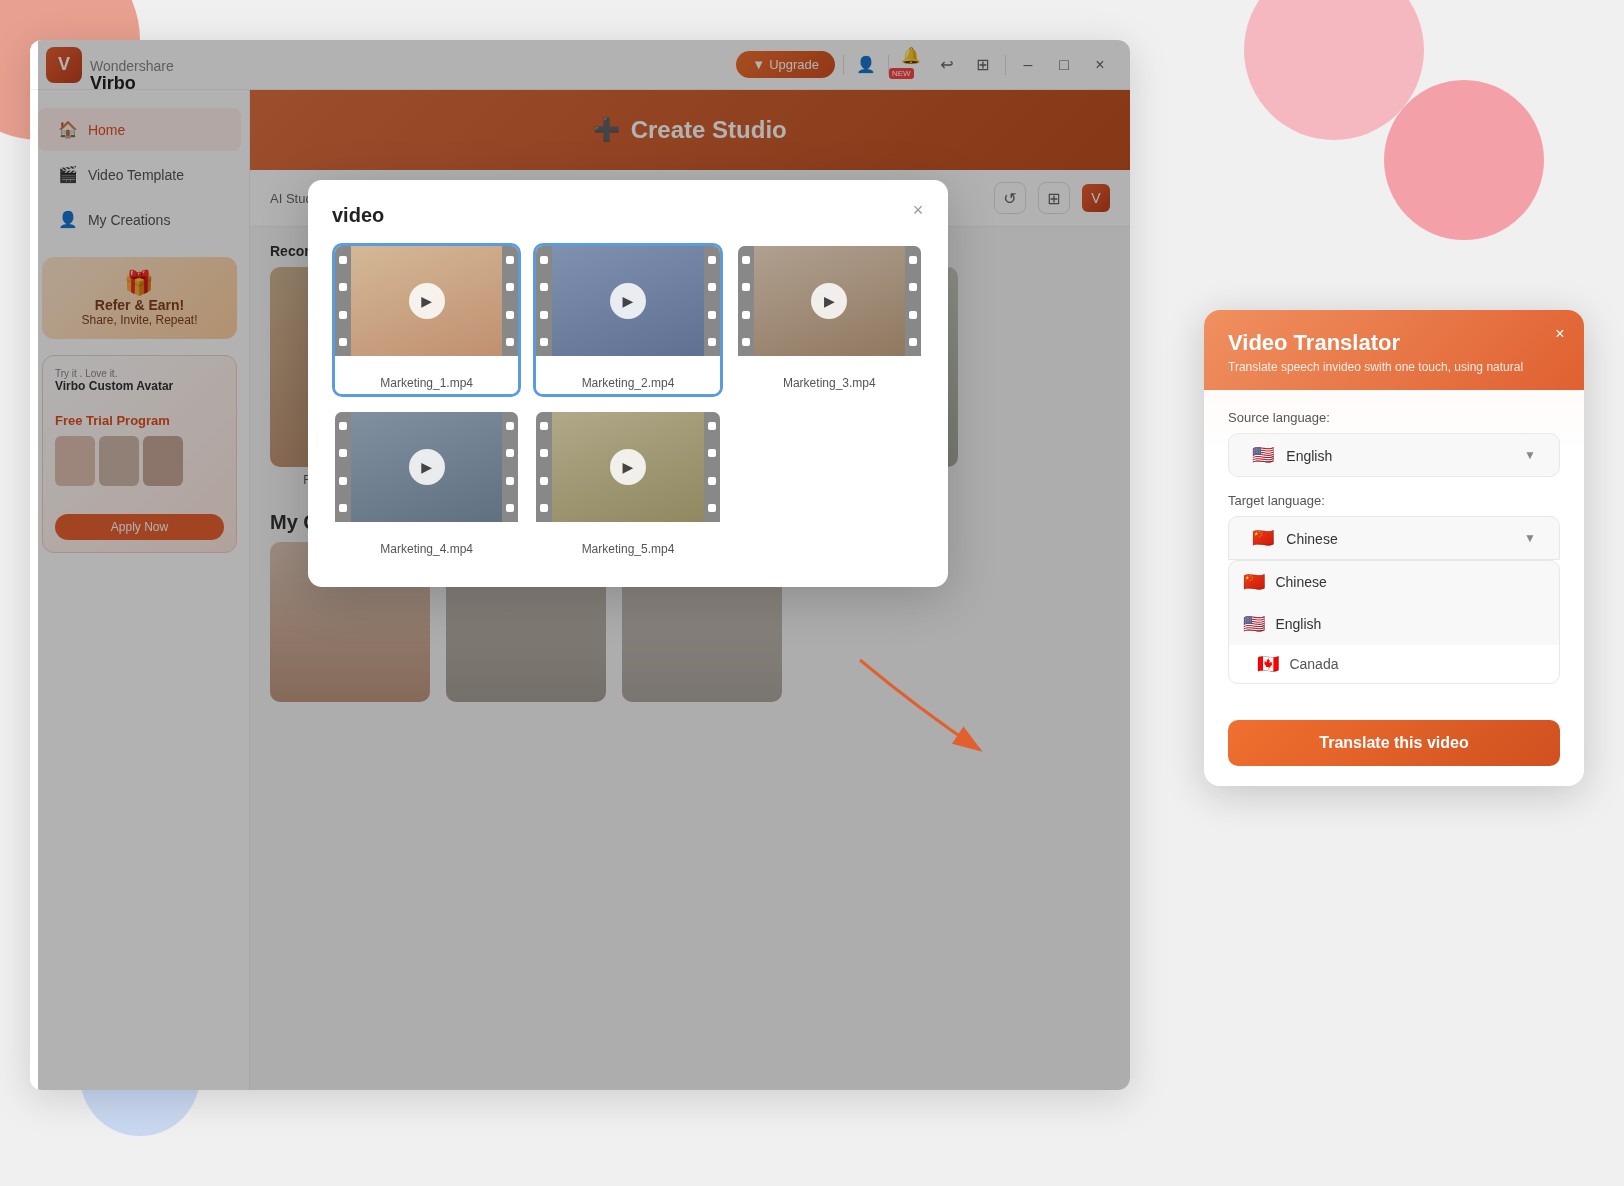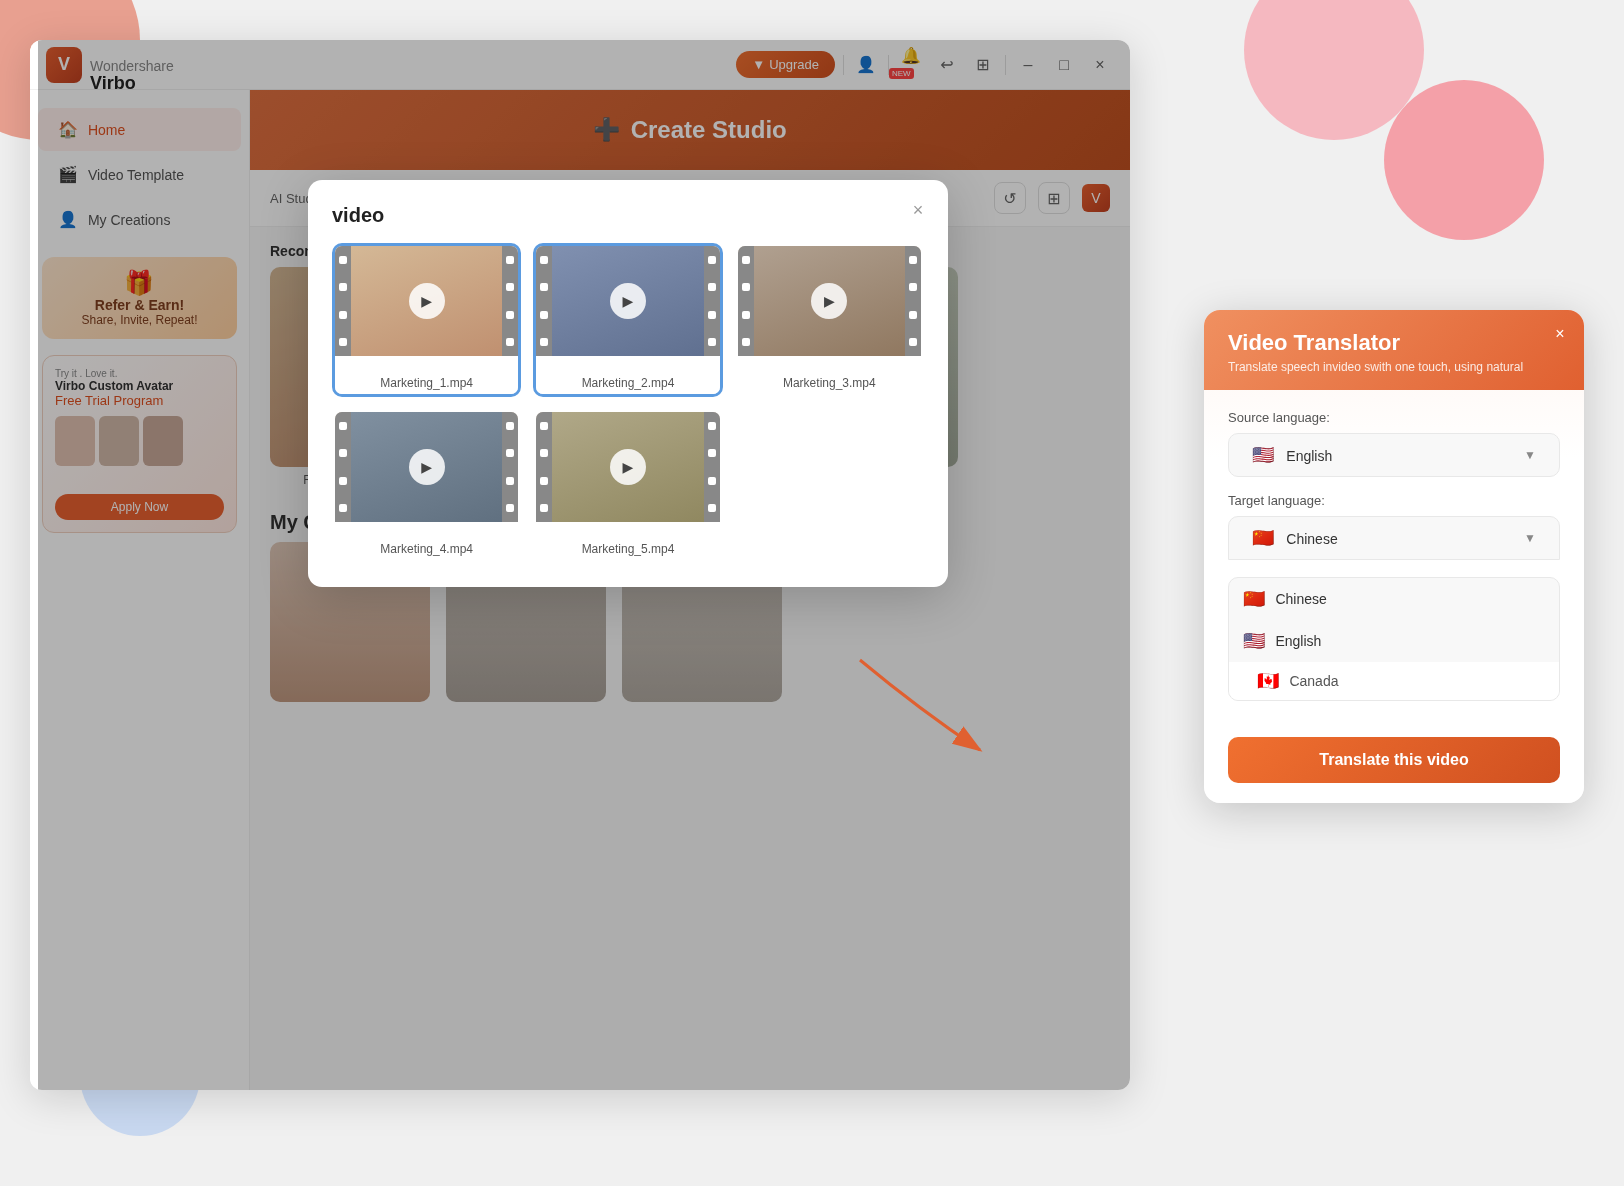--- a/index.html
+++ b/index.html
@@ -153,21 +153,21 @@
 
     .avatar-ad {
       background: linear-gradient(135deg, #fff, #ffe8e0);
       border: 1px solid #f0d0c0;
       padding: 12px;
       margin-top: 8px;
       border-radius: 12px;
     }
     .avatar-ad .subtitle { font-size: 10px; color: #888; }
     .avatar-ad .title1 { font-size: 12px; font-weight: 600; color: #333; }
-    .avatar-ad .free { font-size: 13px; font-weight: 400; color: #e05020; }
+    .avatar-ad .free { font-size: 13px; font-weight: 700; color: #e05020; margin-top: 20px; }
     .apply-btn {
       background: #e86030; color: white;
       border: none; border-radius: 20px;
       padding: 6px 20px; font-size: 12px;
       cursor: pointer; margin-top: 20px; width: 100%;
     }
     .avatar-preview {
       display: flex; gap: 4px; margin: 8px 0;
     }
     .avatar-thumb {
@@ -709,21 +709,21 @@
     <div class="lang-select">
       <div>
         <span class="lang-flag">🇺🇸</span>
         <span class="lang-name">English</span>
       </div>
       <span class="chevron">▼</span>
     </div>
 
     
     <div class="lang-label">Target language:</div>
-    <div class="lang-select" style="margin-bottom: 17px; border-radius: 10px 10px 0 0; gap: 33px;">
+    <div class="lang-select" style="margin-bottom: 0; border-radius: 10px 10px 0 0; gap: 33px;">
       <div>
         <span class="lang-flag">🇨🇳</span>
         <span class="lang-name">Chinese</span>
       </div>
       <span class="chevron">▼</span>
     </div>
 
     
     <div class="dropdown-area">
 

